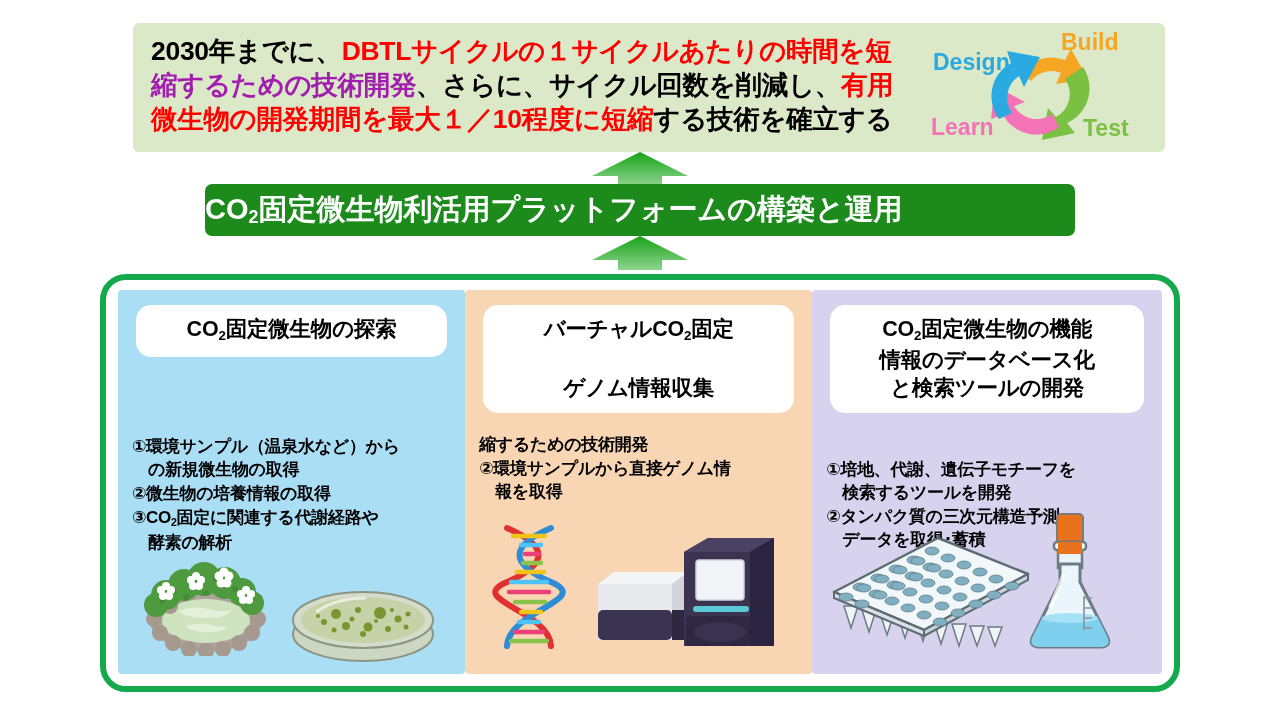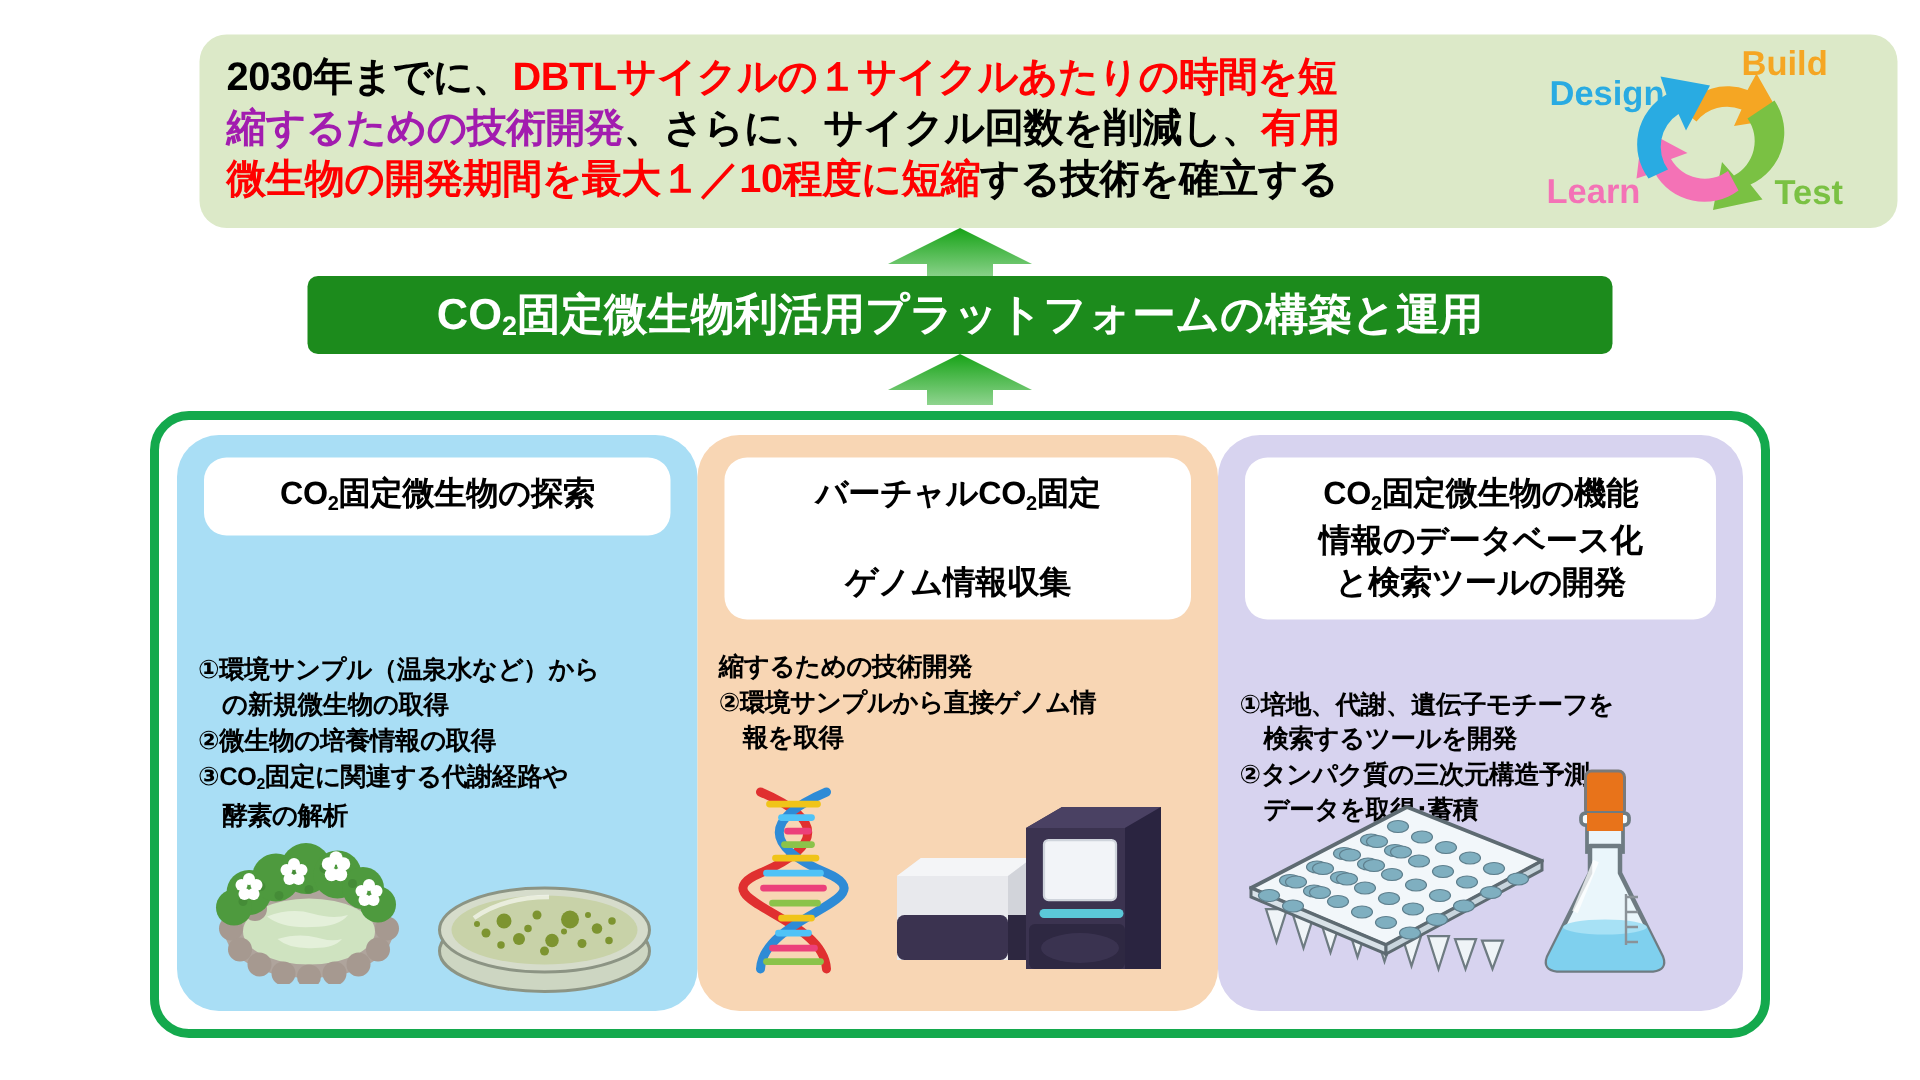--- a/index.html
+++ b/index.html
@@ -13,24 +13,24 @@
     position: relative;
     overflow: hidden;
     font-family: "Liberation Sans", "DejaVu Sans", sans-serif;
   }
 
   
   .goal-banner {
     position: absolute;
     left: 133px;
     top: 23px;
-    width: 1132px;
+    width: 1032px;
     height: 129px;
     background: #DCE9C8;
-    border-radius: 18px;
+    border-radius: 6px;
     box-sizing: border-box;
   }
   .goal-text {
     position: absolute;
     left: 18px;
     top: 11px;
     width: 795px;
     font-size: 26.5px;
     font-weight: bold;
     line-height: 34px;
@@ -73,21 +73,21 @@
   .platform-banner {
     position: absolute;
     left: 205px;
     top: 184px;
     width: 870px;
     height: 52px;
     background: #1C8B1C;
     border-radius: 7px;
     display: flex;
     align-items: center;
-    justify-content: center;
+    justify-content: flex-start;
   }
   .platform-text {
     color: #ffffff;
     font-size: 29px;
     font-weight: bold;
     letter-spacing: 0px;
     white-space: nowrap;
   }
   .platform-text sub {
     font-size: 0.62em;
@@ -115,21 +115,21 @@
     left: 118px;
     top: 290px;
     width: 1044px;
     height: 384px;
     display: flex;
     justify-content: space-between;
   }
   .panel {
     width: 366px;
     height: 384px;
-    border-radius: 28px;
+    border-radius: 4px;
     position: relative;
     box-sizing: border-box;
     overflow: hidden;
   }
   .panel-blue   { background: #A9DEF5; }
   .panel-orange { background: #F8D6B4; }
   .panel-purple { background: #D7D3EF; }
 
   .panel-title-box {
     position: absolute;

